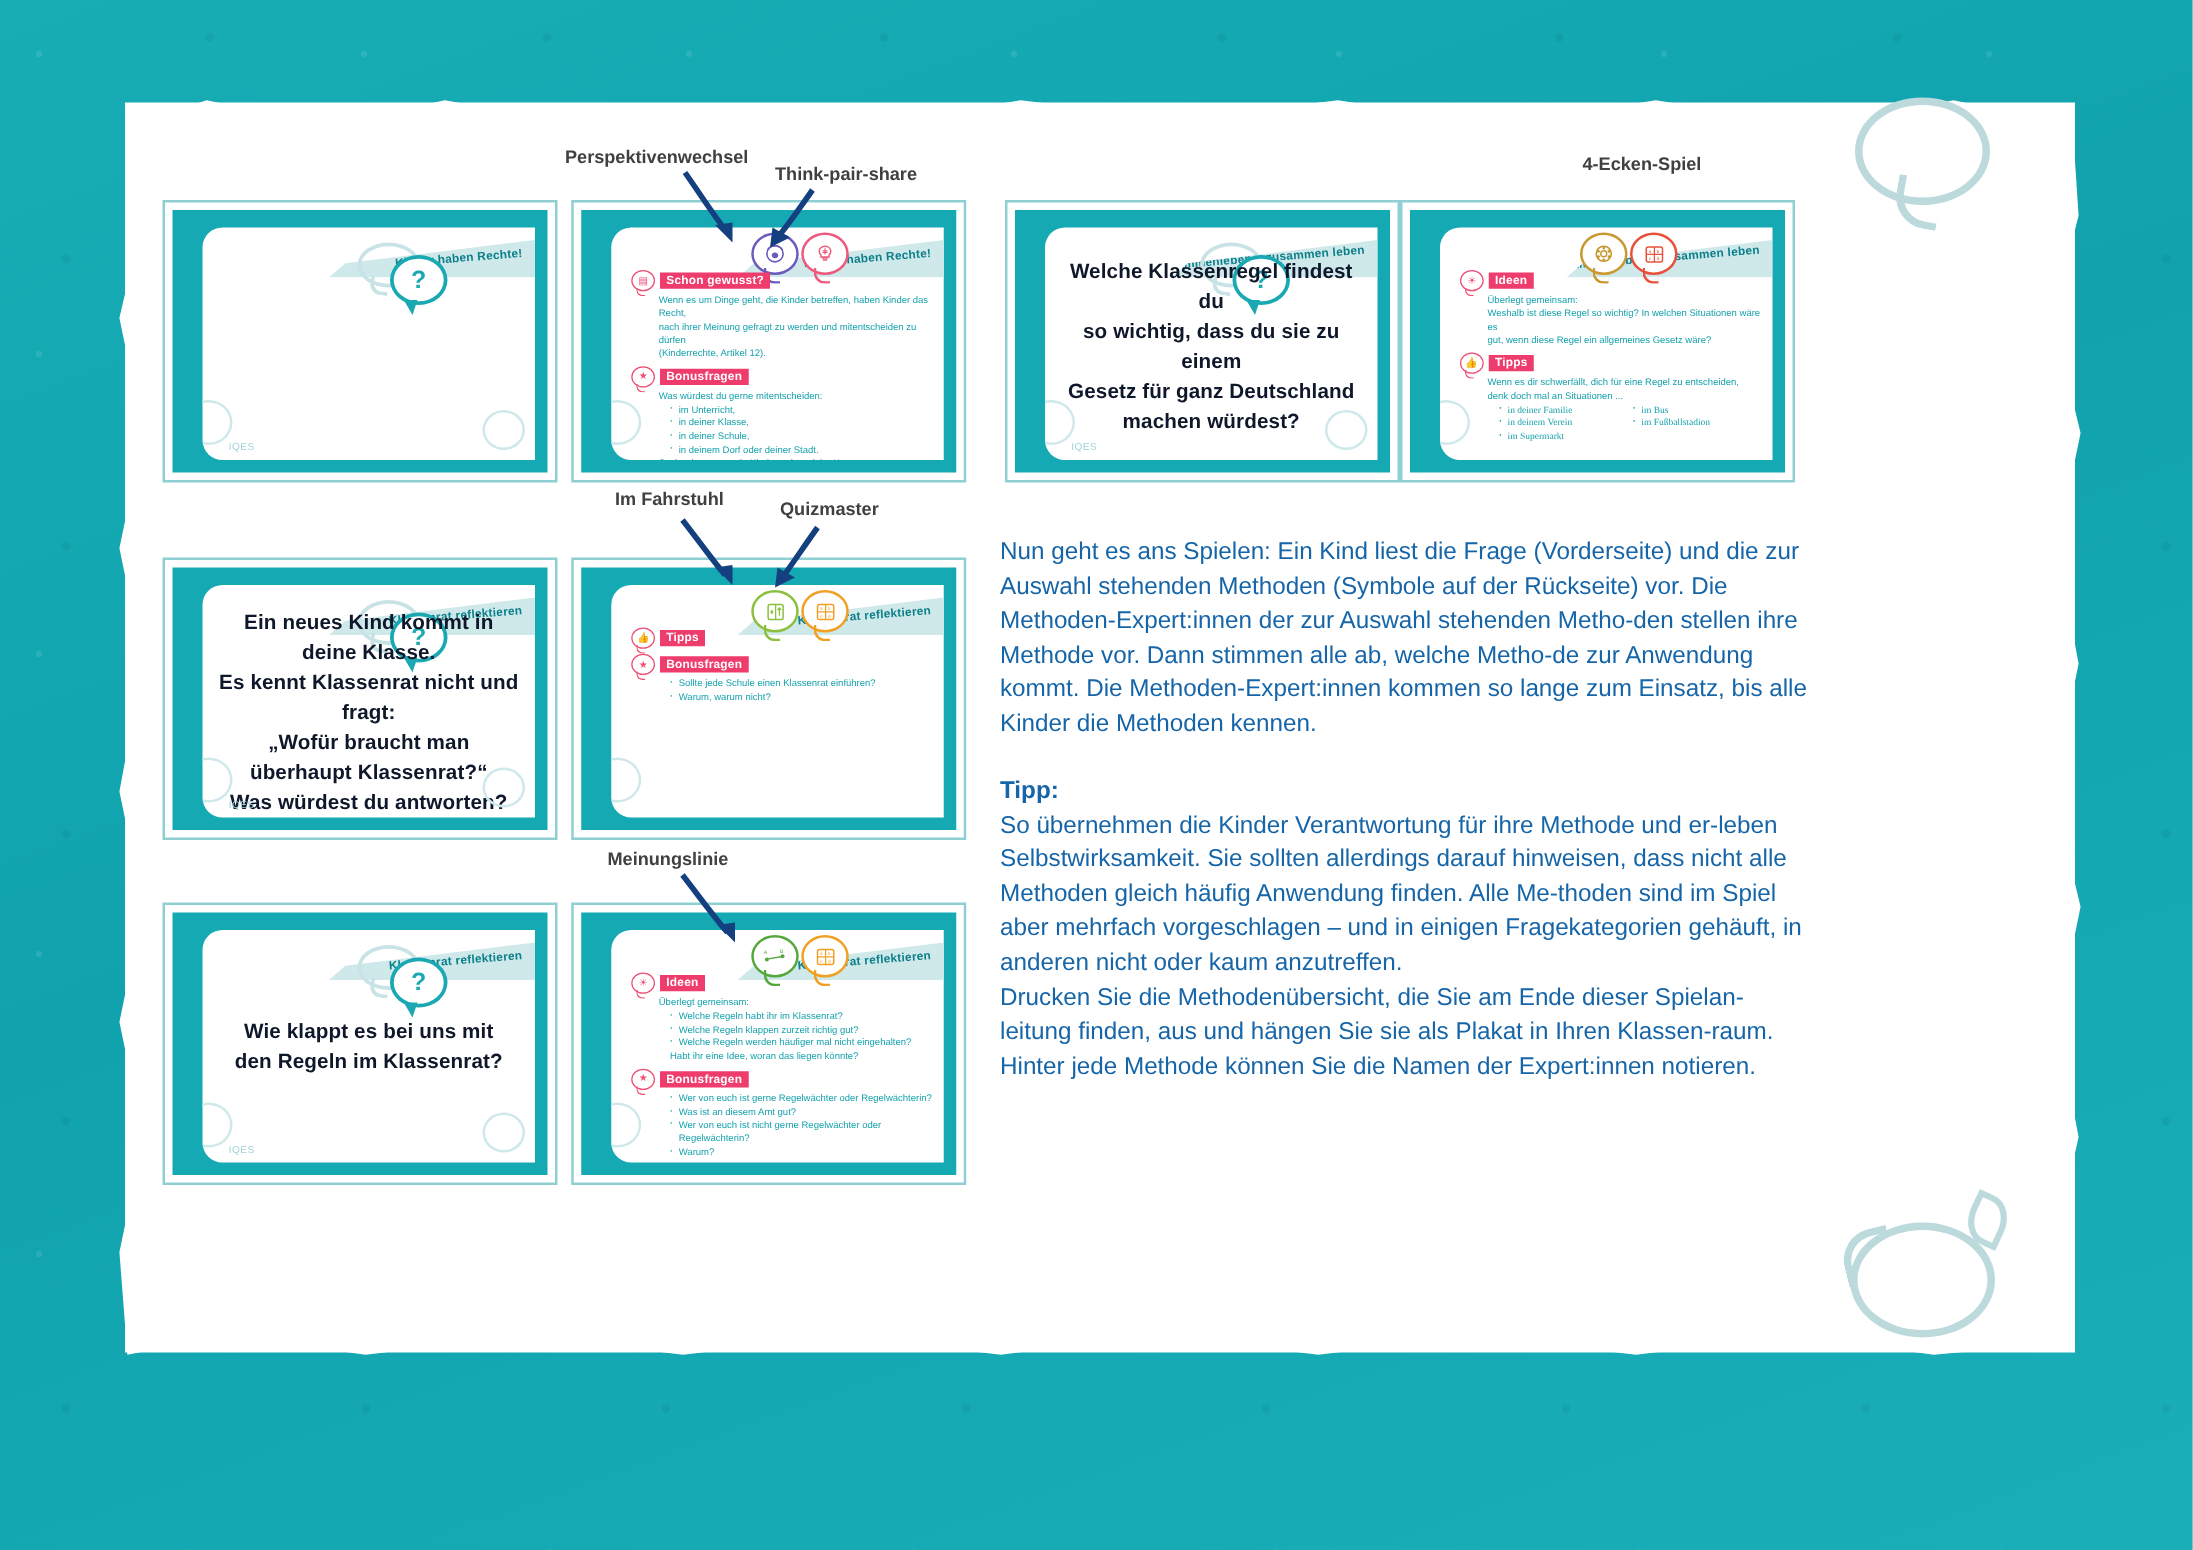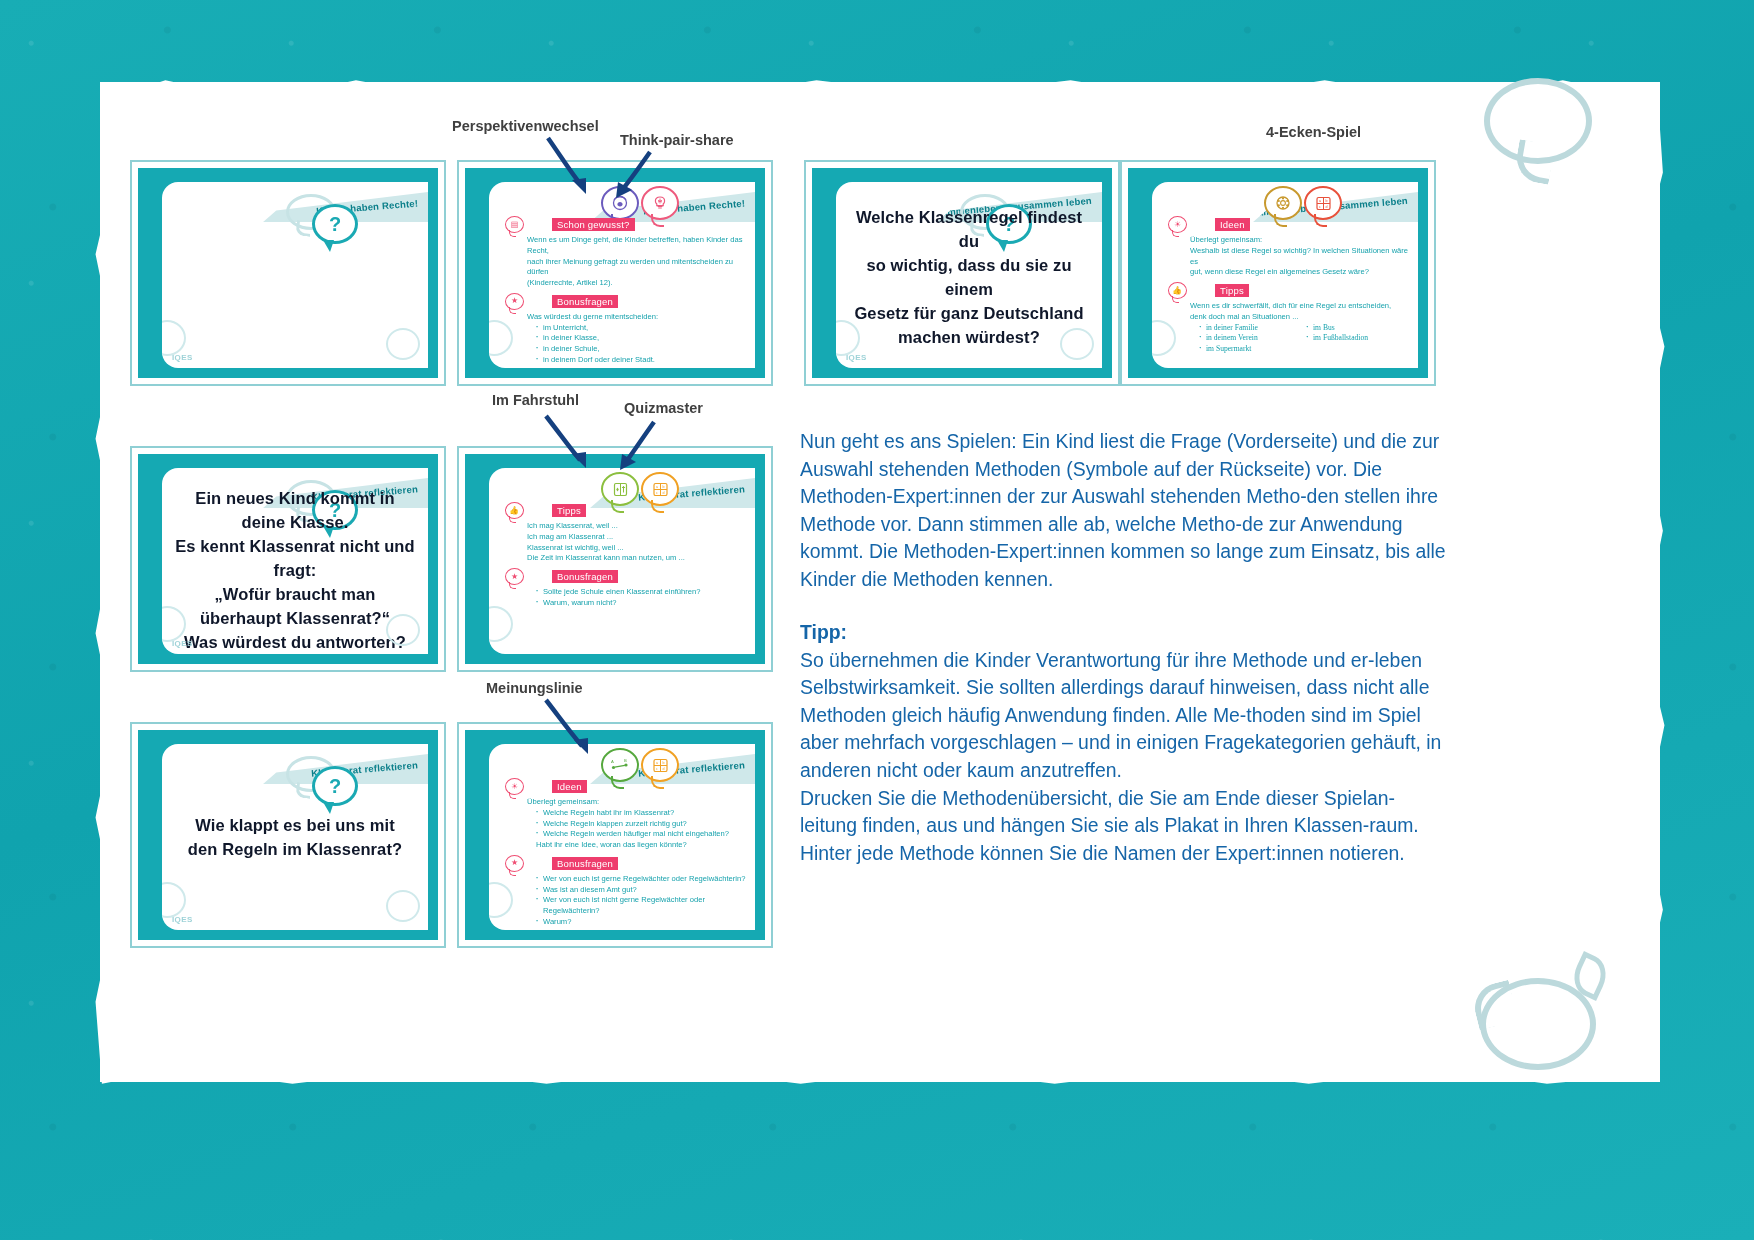--- a/index.html
+++ b/index.html
@@ -99,21 +99,21 @@
     border-radius:0 0 0 9px;transform:rotate(8deg);
   }
   .card-bottom-bubble{
     position:absolute;left:-14px;bottom:12px;width:34px;height:32px;
     border:2.5px solid #cfe9eb;border-radius:50%;
   }
   .card-bottom-bubble-r{
     position:absolute;right:8px;bottom:8px;width:30px;height:28px;
     border:2.5px solid #cfe9eb;border-radius:50%;
   }
-  .iqes{position:absolute;left:10px;bottom:6px;color:#9fd3d8;font-size:8px;font-weight:700;letter-spacing:.4px;}
+  .iqes{position:absolute;left:21px;bottom:6px;color:#9fd3d8;font-size:8px;font-weight:400;letter-spacing:.4px;}
 
   
   .q-text{
     position:absolute;left:12px;right:12px;top:50%;transform:translateY(-48%);
     text-align:center;color:#0f172a;font-size:16.5px;font-weight:700;
     line-height:1.45;letter-spacing:.1px;
   }
   .q-text .line{display:block;}
   .q-text .spaced{display:block;margin-top:0;}
 
@@ -125,22 +125,22 @@
     width:17px;height:15px;border:1.4px solid #ef4d72;border-radius:50%;
     position:relative;flex:0 0 auto;display:flex;align-items:center;justify-content:center;
     font-size:8px;color:#ef4d72;line-height:1;
   }
   .sec-icon::after{
     content:"";position:absolute;left:3px;bottom:-5px;width:6px;height:6px;
     border-left:1.4px solid #ef4d72;border-bottom:1.4px solid #ef4d72;
     border-radius:0 0 0 5px;
   }
   .sec-title{
-    background:#ee3d6d;color:#fff;font-size:9.5px;font-weight:400;
-    padding:1px 5px 1.5px;letter-spacing:.2px;margin-left:24px;
+    background:#ee3d6d;color:#fff;font-size:9.5px;font-weight:700;
+    padding:1px 5px 1.5px;letter-spacing:.2px;
   }
   .sec-body{color:#17a2ad;font-size:7.6px;line-height:1.42;padding-left:22px;}
   .sec-body p{margin:0;}
   .sec-body ul{margin:0;padding-left:9px;list-style:none;}
   .sec-body li{position:relative;padding-left:7px;}
   .sec-body li::before{content:"·";position:absolute;left:0;top:-1px;font-weight:700;}
   .two-col{display:flex;gap:0;font-family:Liberation Serif, serif;}
   .two-col ul:first-child{width:98px;}
 
   
@@ -393,26 +393,20 @@
                 <text x="11.4" y="13.2" font-size="3.6" fill="#f0a124" font-family="sans-serif">d</text>
               </svg>
           </div>
 
           <div class="back-body">
             <div class="sec">
               <div class="sec-head">
                 <span class="sec-icon">👍</span>
                 <span class="sec-title">Tipps</span>
               </div>
-              <div class="sec-body">
-                <p>Ich mag Klassenrat, weil ...</p>
-                <p>Ich mag am Klassenrat ...</p>
-                <p>Klassenrat ist wichtig, weil ...</p>
-                <p>Die Zeit im Klassenrat kann man nutzen, um ...</p>
-              </div>
             </div>
             <div class="sec">
               <div class="sec-head">
                 <span class="sec-icon">★</span>
                 <span class="sec-title">Bonusfragen</span>
               </div>
               <div class="sec-body">
                 <ul>
                   <li>Sollte jede Schule einen Klassenrat einführen?</li>
                   <li>Warum, warum nicht?</li>

